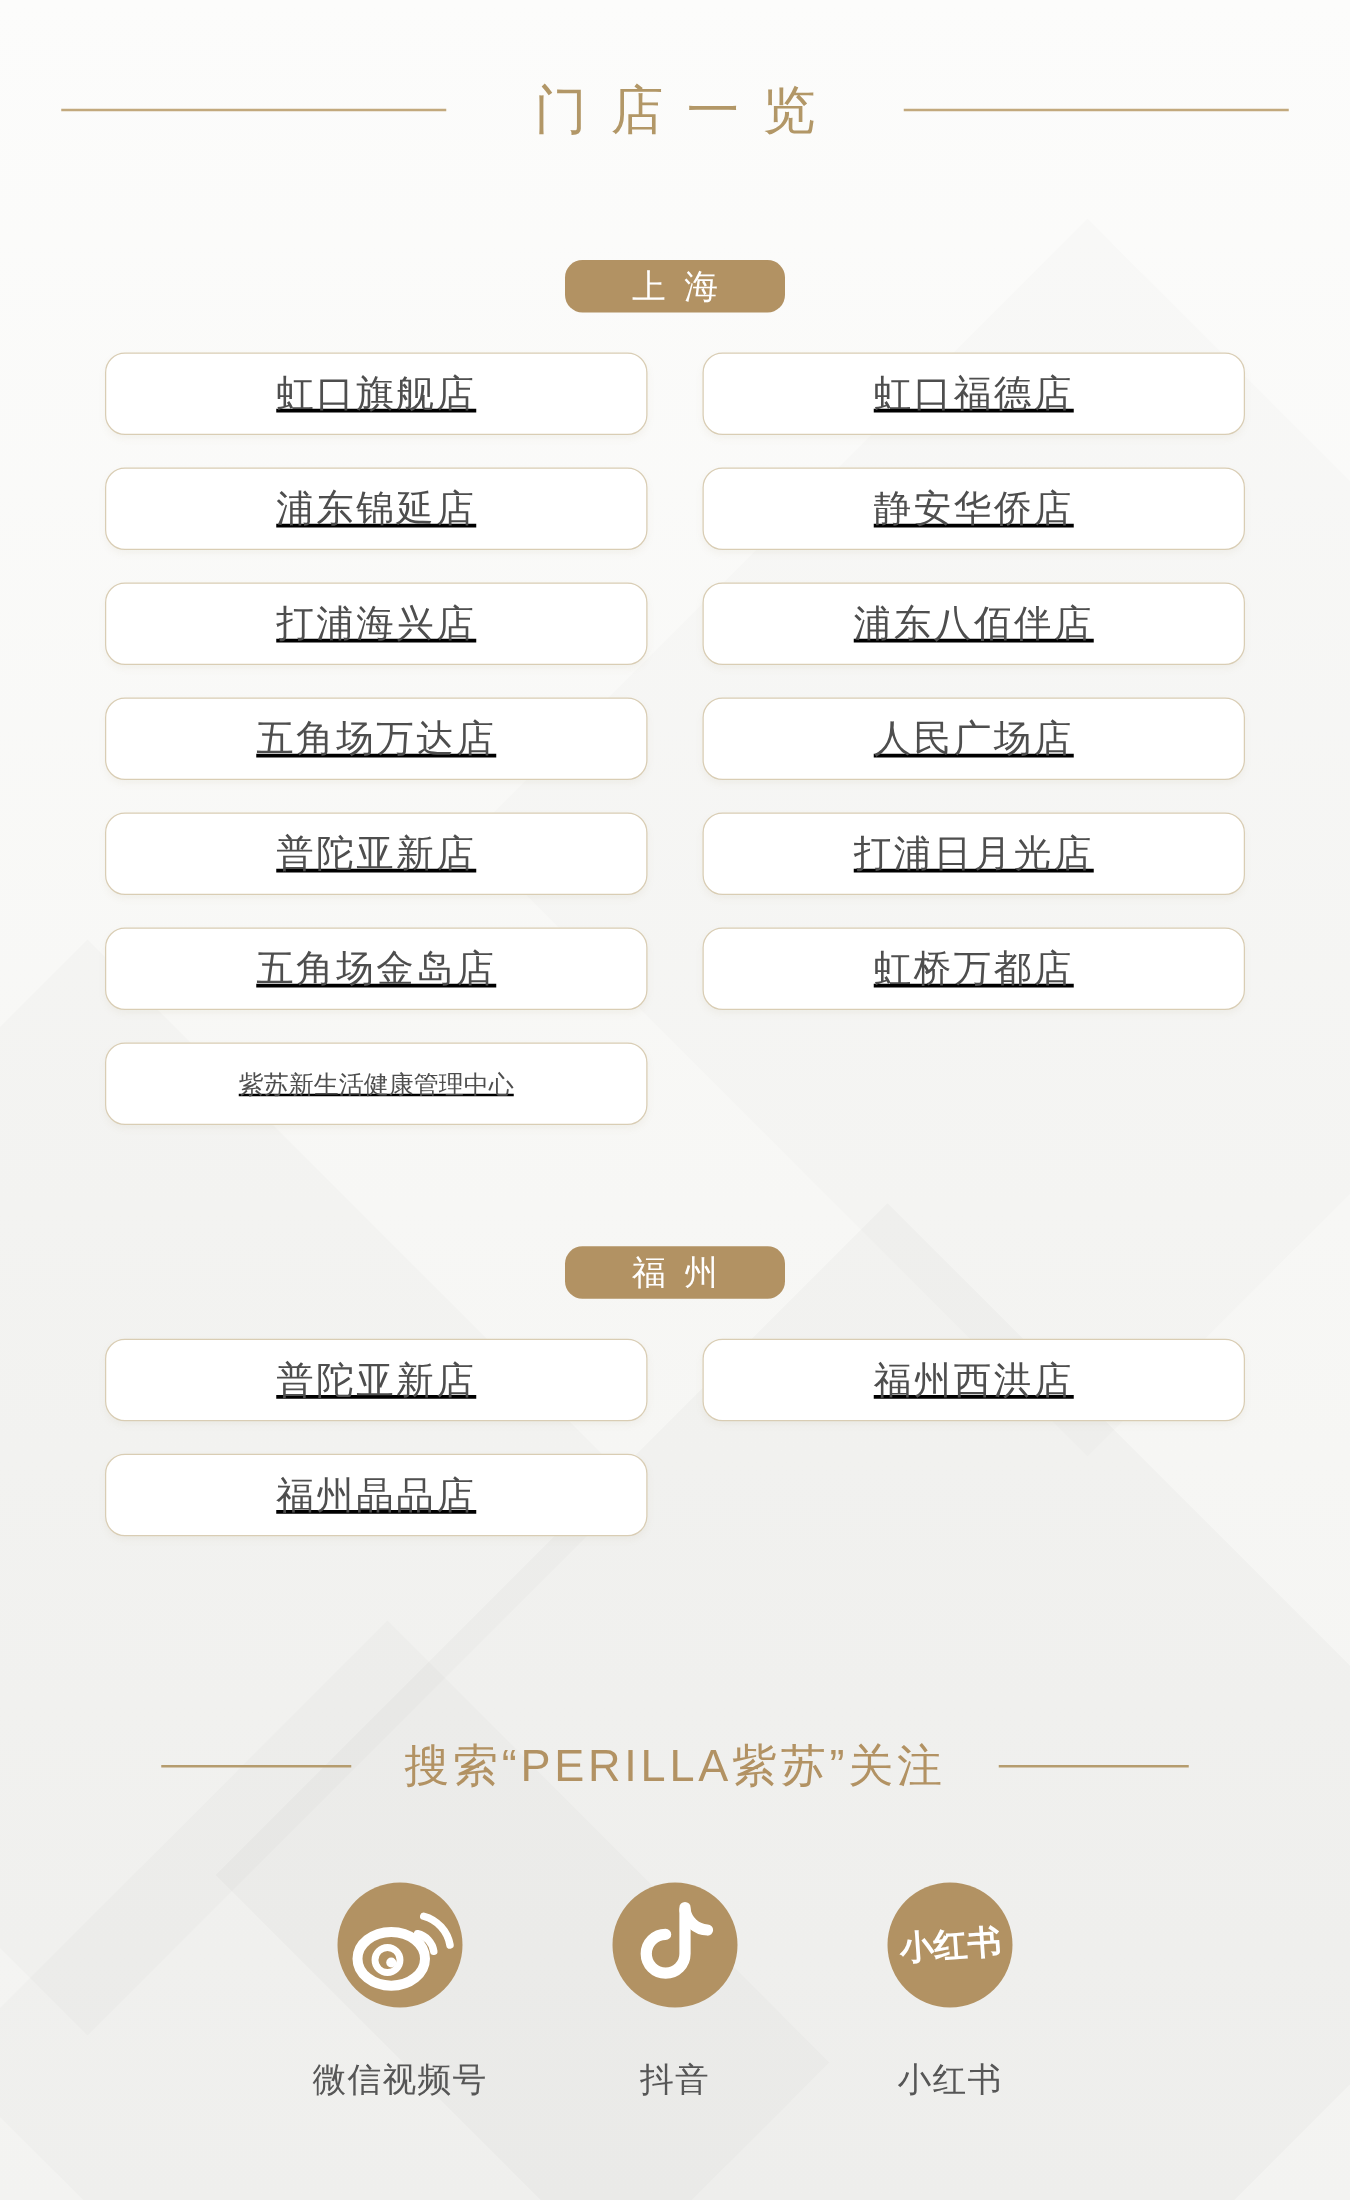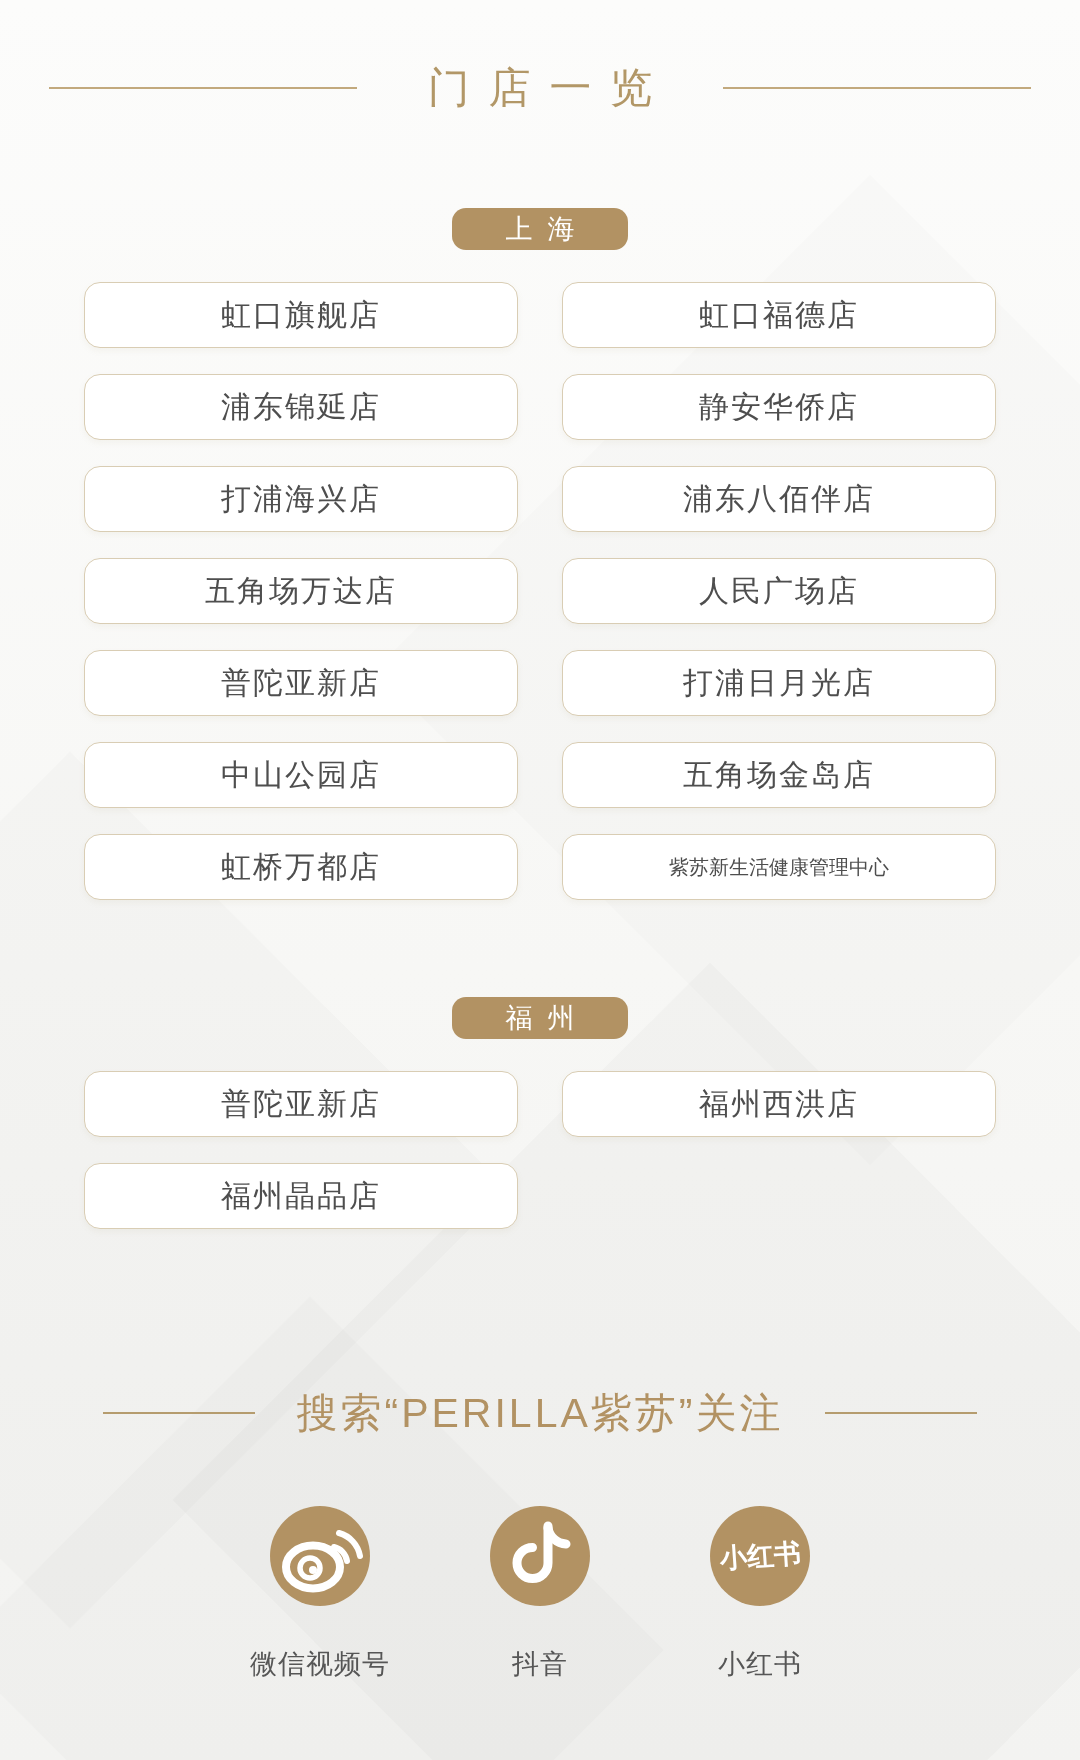--- a/index.html
+++ b/index.html
@@ -44,41 +44,41 @@
     font-size:27px; letter-spacing:0.55em; text-indent:0.55em;
     box-sizing:border-box;
   }
   .badge-shanghai { margin-top:98px; }
   .badge-fuzhou  { margin-top:97px; }
 
   
   .store-grid {
     width:912px; margin:32px auto 12px auto;
     display:grid; grid-template-columns:434px 434px;
-    column-gap:44px; row-gap:26px;
+    column-gap:44px; row-gap:26px;text-decoration:underline;
   }
   .store-btn {
     height:66px; box-sizing:border-box;
     background:#ffffff;
     border:1px solid #d9cdb4; border-radius:16px;
     display:flex; align-items:center; justify-content:center;
     font-family:"Liberation Sans", sans-serif;
     font-size:30px; color:#4e4e4e; letter-spacing:2px;
     box-shadow:0 3px 6px rgba(170,150,110,0.08);
     cursor:pointer; padding:0;
   }
   .store-btn.long { font-size:20px; letter-spacing:0; }
 
   
   .follow-row {
     display:flex; align-items:center; justify-content:center;
     gap:42px; margin-top:162px; height:44px;
   }
   .follow-heading {
-    margin:0; font-size:41px; font-weight:400; color:#b29263;
+    margin:0; font-size:36px; font-weight:400; color:#b29263;
     letter-spacing:3px; white-space:nowrap;
   }
 
   
   .socials {
     display:flex; justify-content:center; gap:70px; margin-top:71px;
   }
   .social-item { width:150px; text-align:center; }
   .social-circle {
     width:100px; height:100px; margin:0 auto; border-radius:50%;
@@ -119,21 +119,20 @@
           <button class="store-btn">虹口旗舰店</button>
           <button class="store-btn">虹口福德店</button>
           <button class="store-btn">浦东锦延店</button>
           <button class="store-btn">静安华侨店</button>
           <button class="store-btn">打浦海兴店</button>
           <button class="store-btn">浦东八佰伴店</button>
           <button class="store-btn">五角场万达店</button>
           <button class="store-btn">人民广场店</button>
           <button class="store-btn">普陀亚新店</button>
           <button class="store-btn">打浦日月光店</button>
-          <button class="store-btn">中山公园店</button>
           <button class="store-btn">五角场金岛店</button>
           <button class="store-btn">虹桥万都店</button>
           <button class="store-btn long">紫苏新生活健康管理中心</button>
         </div>
     </section>
 
     <section>
       <div class="city-badge badge-fuzhou">福州</div>
       <div class="store-grid">
           <button class="store-btn">普陀亚新店</button>

